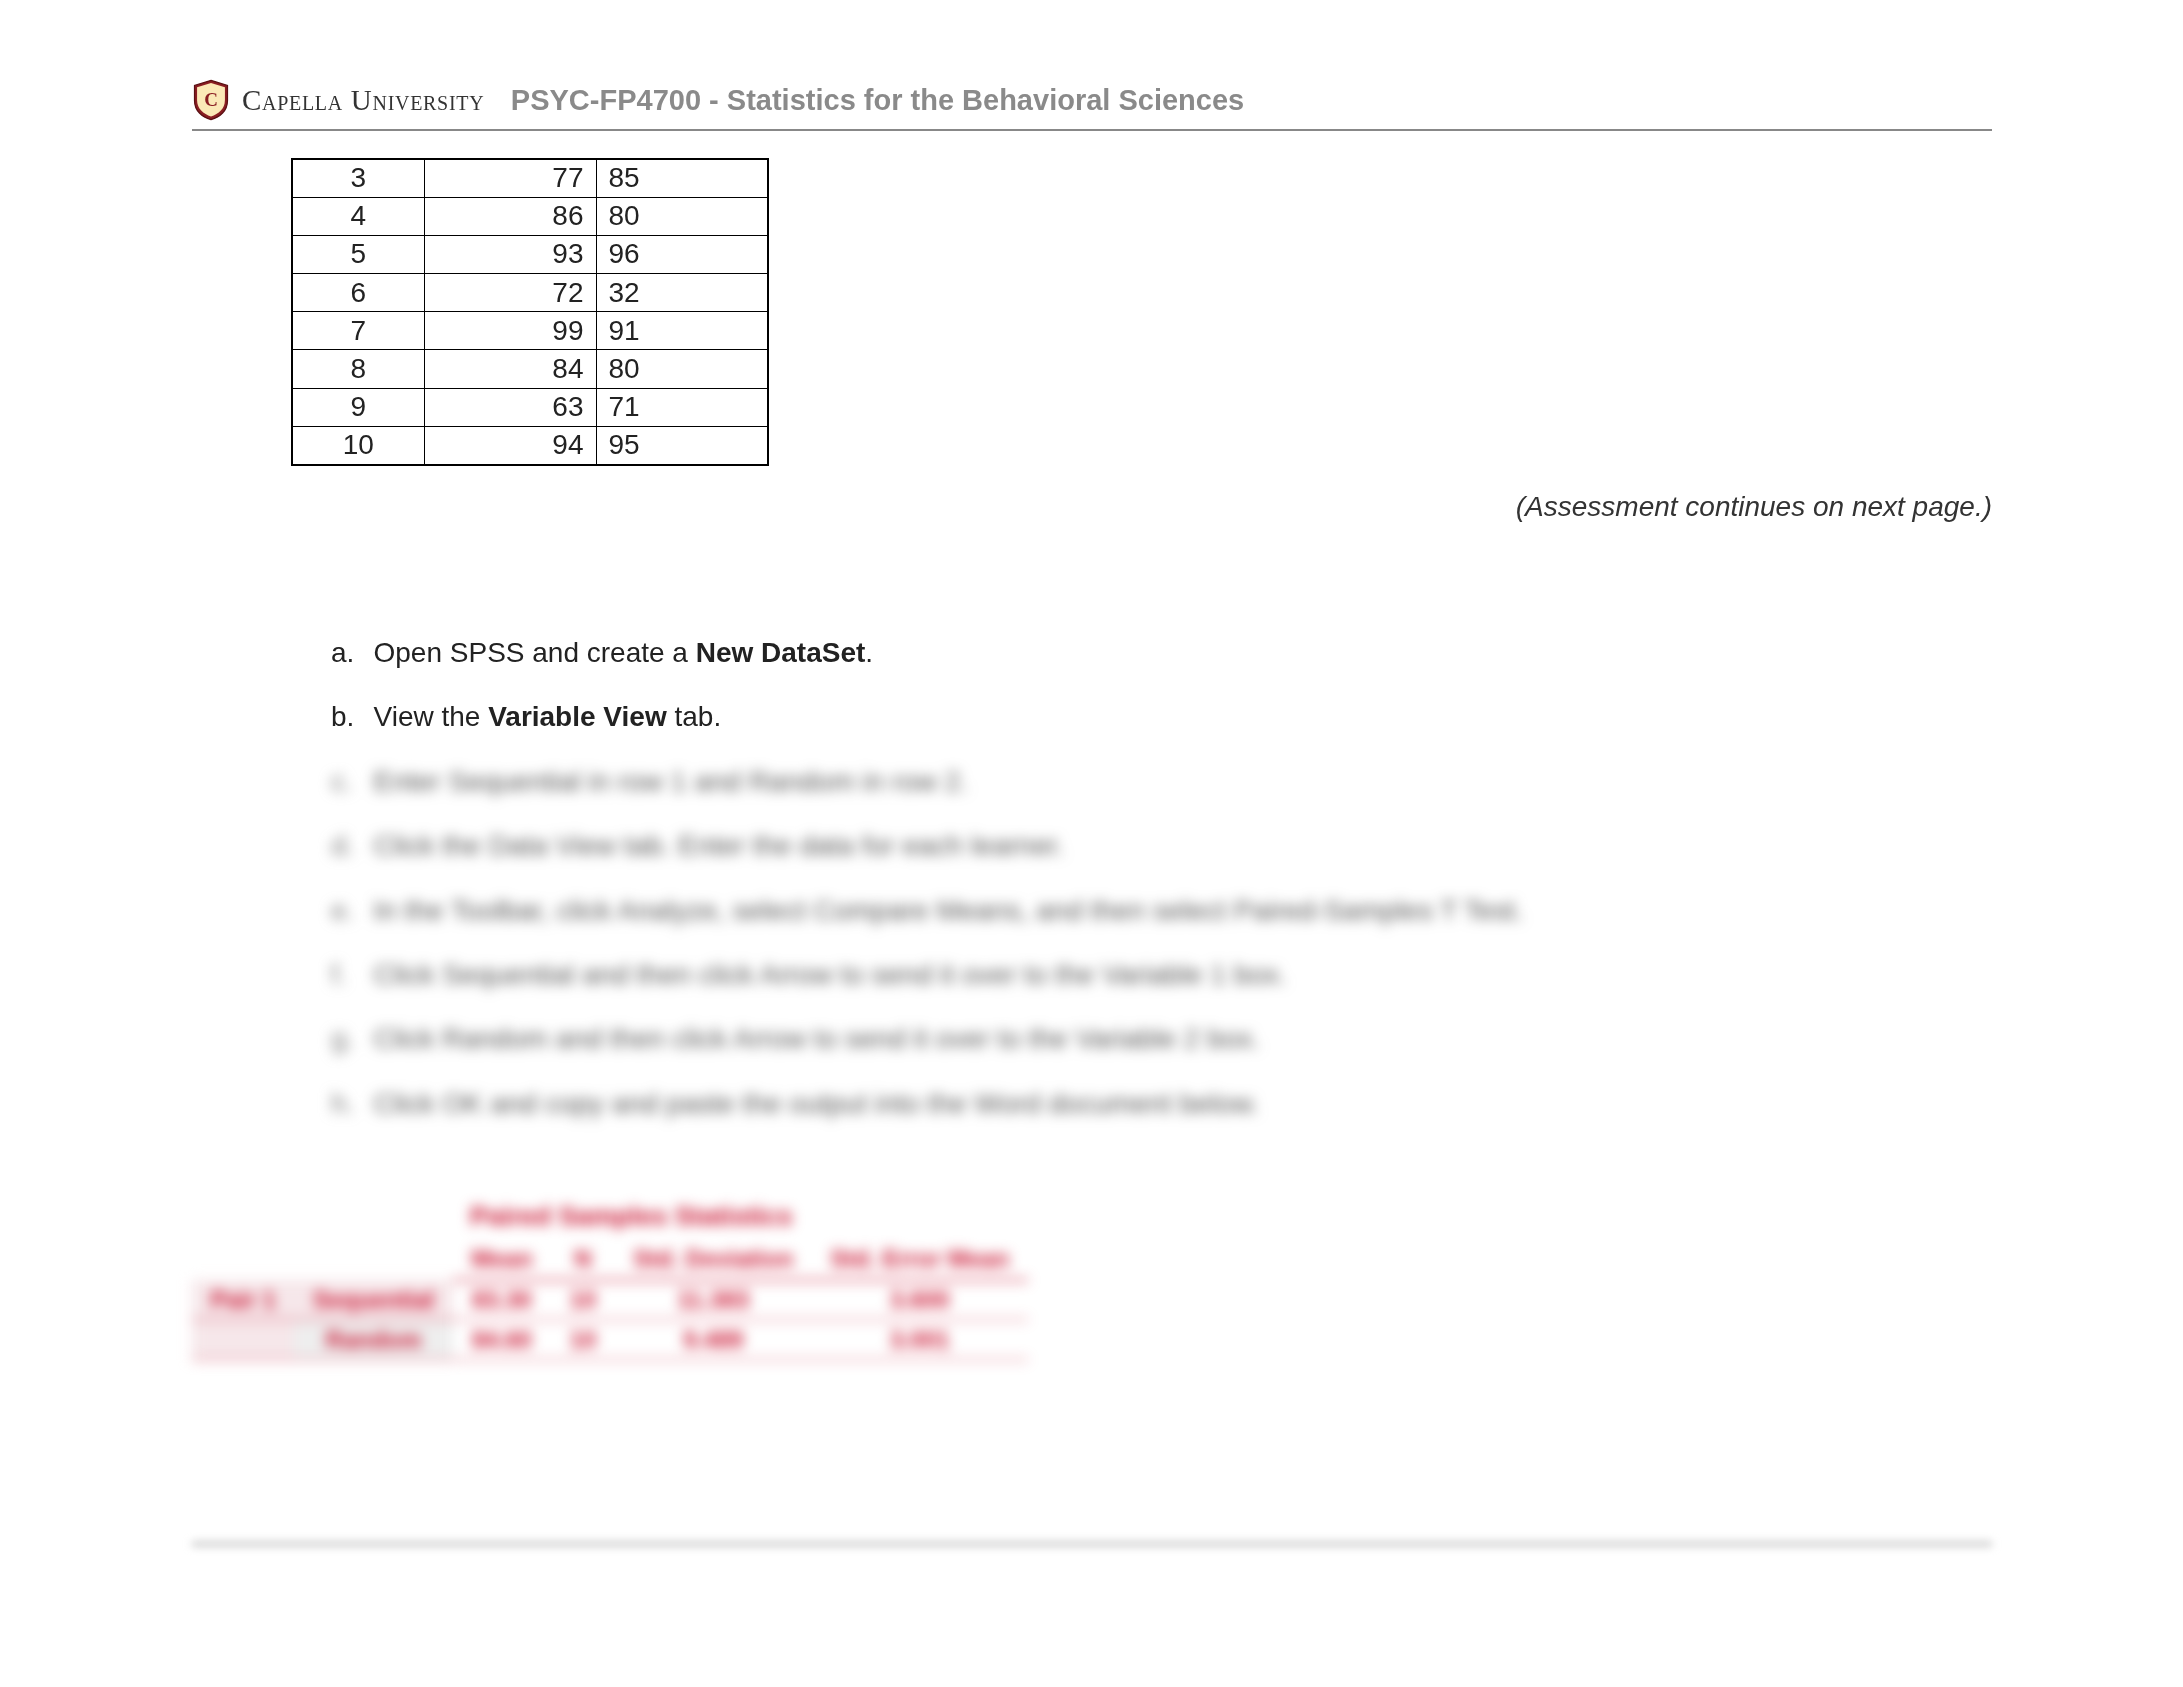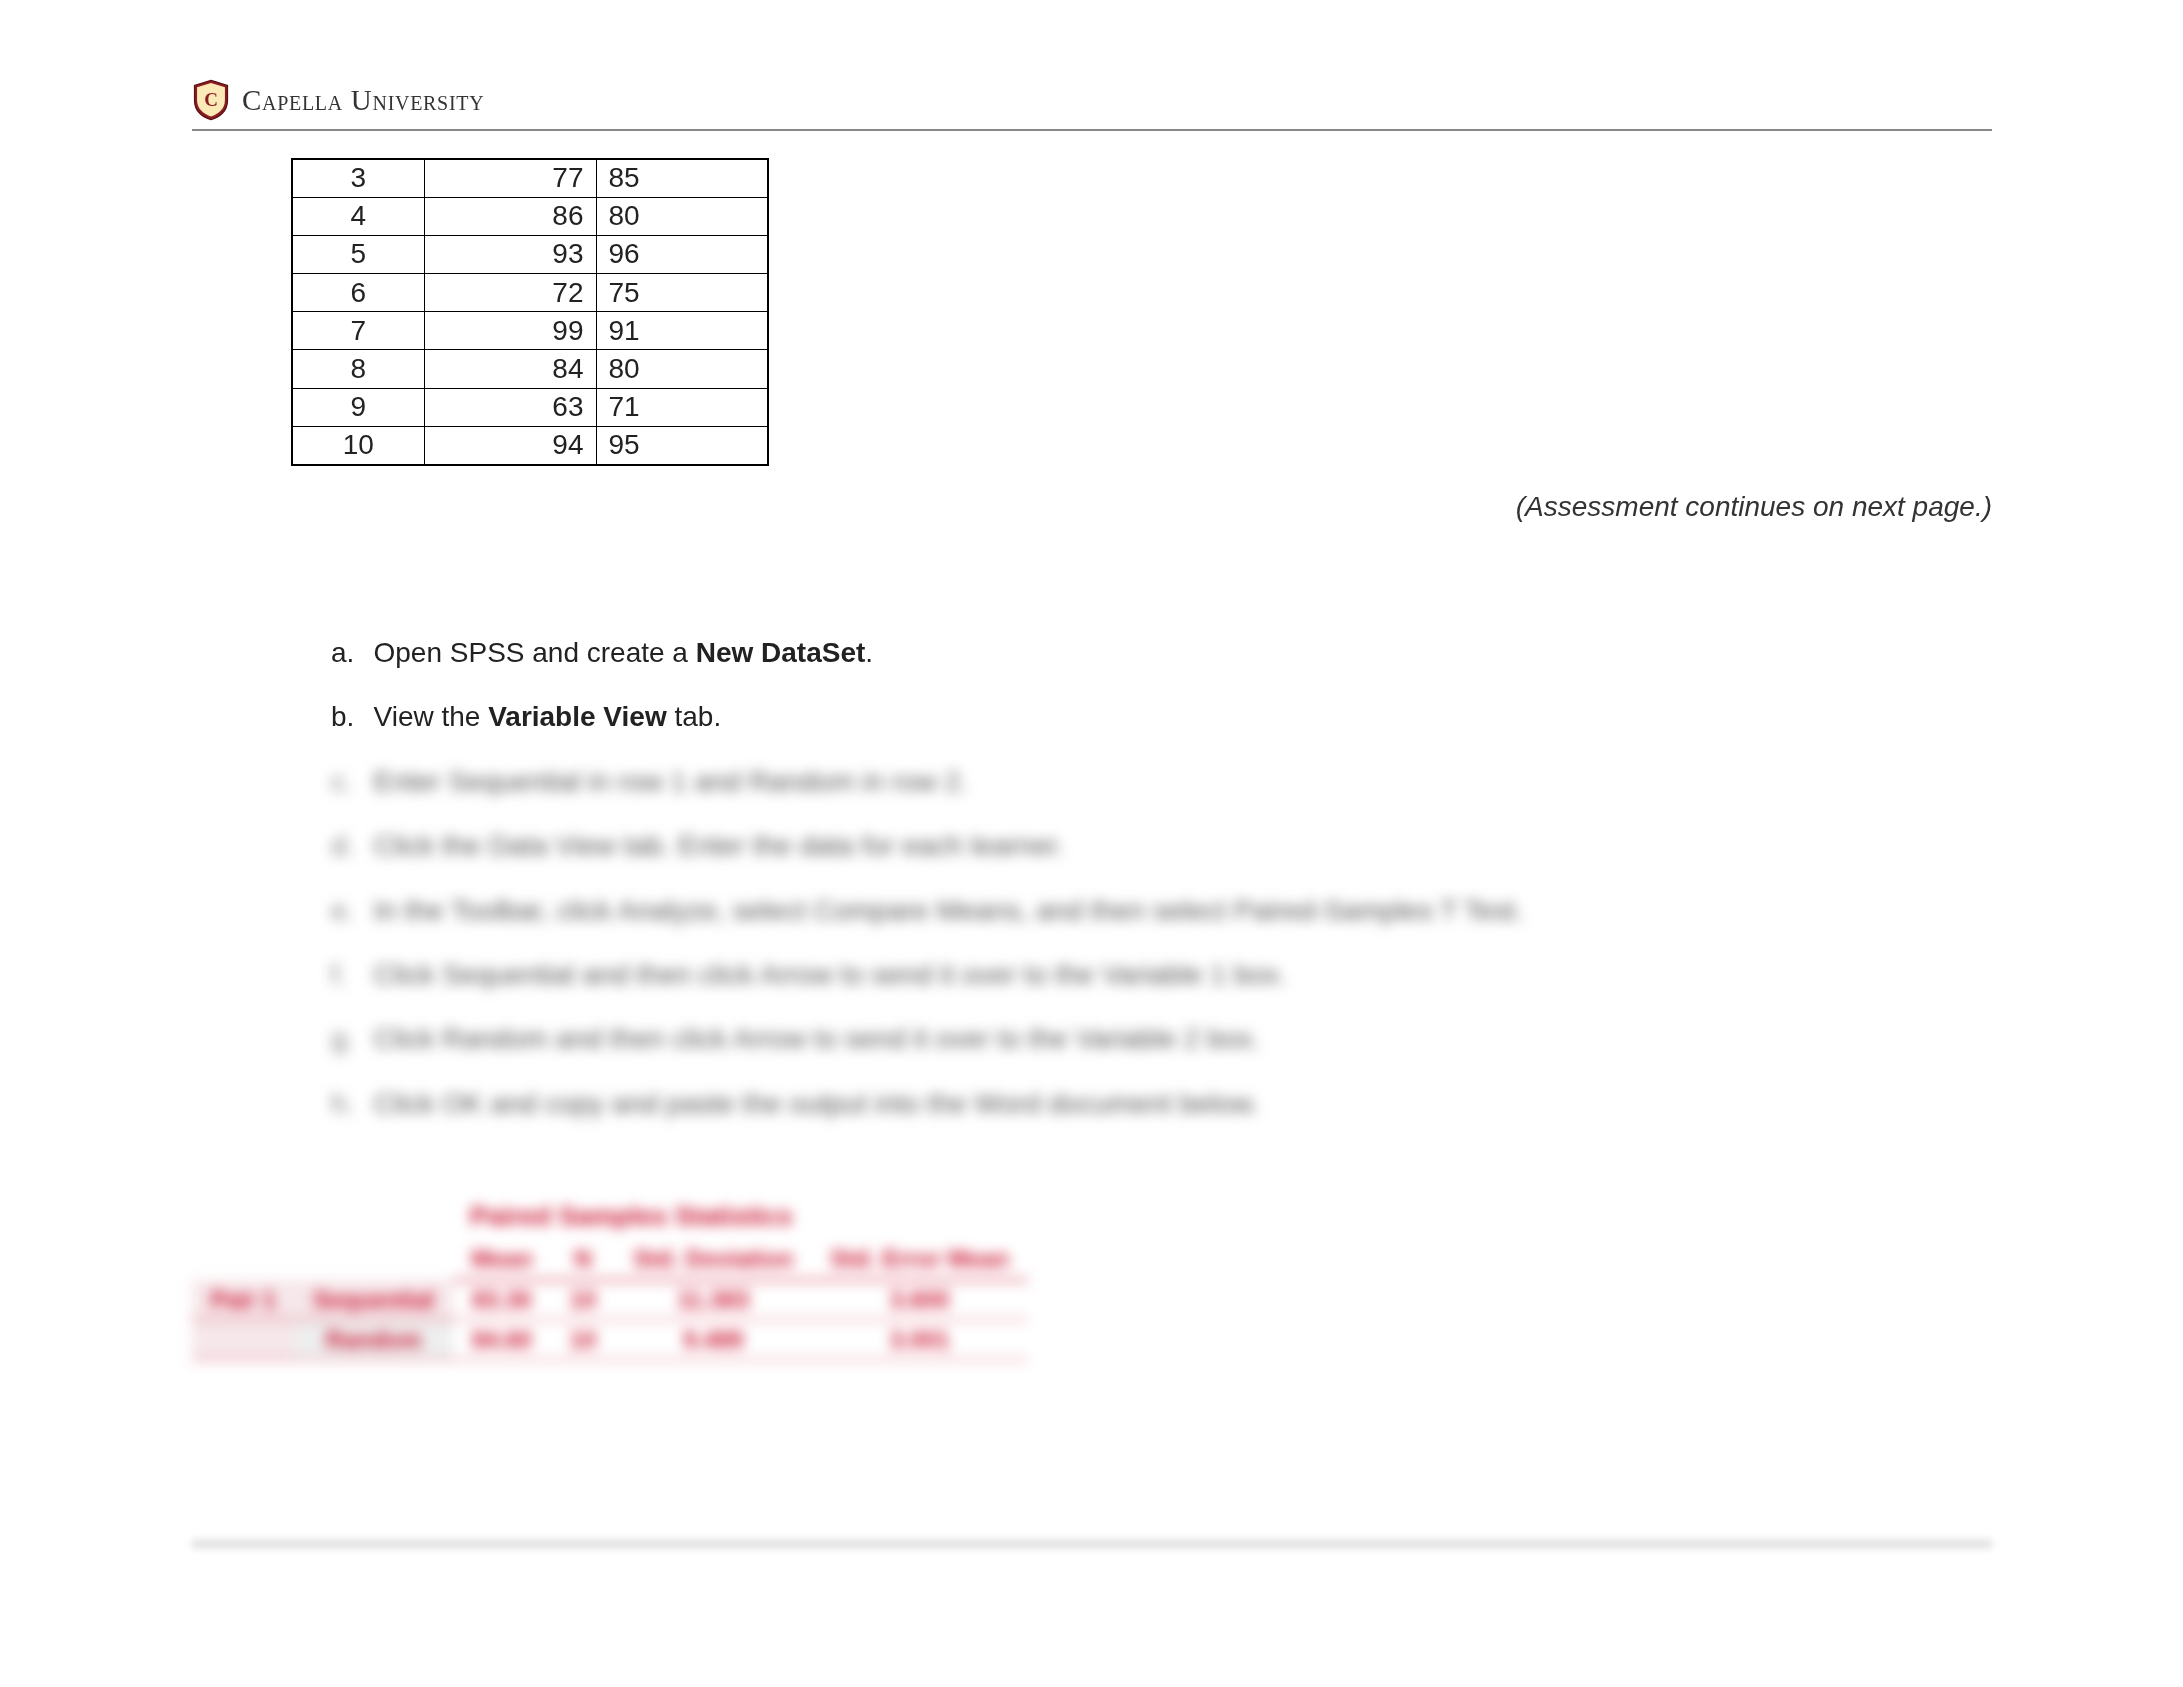--- a/index.html
+++ b/index.html
@@ -183,20 +183,21 @@
 
   <div class="header">
     <div class="logo-wrap">
       <svg class="shield" viewBox="0 0 60 66">
         <path d="M30 2 L56 10 L56 34 C56 50 44 60 30 64 C16 60 4 50 4 34 L4 10 Z" fill="#8a1d22" stroke="#5a0f12" stroke-width="2"></path>
         <path d="M30 6 L52 13 L52 33 C52 47 42 55 30 59 C18 55 8 47 8 33 L8 13 Z" fill="#fbe9b7"></path>
         <text x="30" y="42" text-anchor="middle" font-family="Georgia,serif" font-size="30" font-weight="bold" fill="#8a1d22">C</text>
       </svg>
       <span class="univ-name">Capella University</span>
     </div>
+    <span class="course-title">PSYC-FP4700 - Statistics for the Behavioral Sciences</span>
   </div>
 
   <div class="data-table-wrap">
     <table class="data-table">
       <tbody>
         <tr>
           <td class="col-a">3</td>
           <td class="col-b">77</td>
           <td class="col-c">85</td>
         </tr>
@@ -206,21 +207,21 @@
           <td class="col-c">80</td>
         </tr>
         <tr>
           <td class="col-a">5</td>
           <td class="col-b">93</td>
           <td class="col-c">96</td>
         </tr>
         <tr>
           <td class="col-a">6</td>
           <td class="col-b">72</td>
-          <td class="col-c">75</td>
+          <td class="col-c">32</td>
         </tr>
         <tr>
           <td class="col-a">7</td>
           <td class="col-b">99</td>
           <td class="col-c">91</td>
         </tr>
         <tr>
           <td class="col-a">8</td>
           <td class="col-b">84</td>
           <td class="col-c">80</td>

